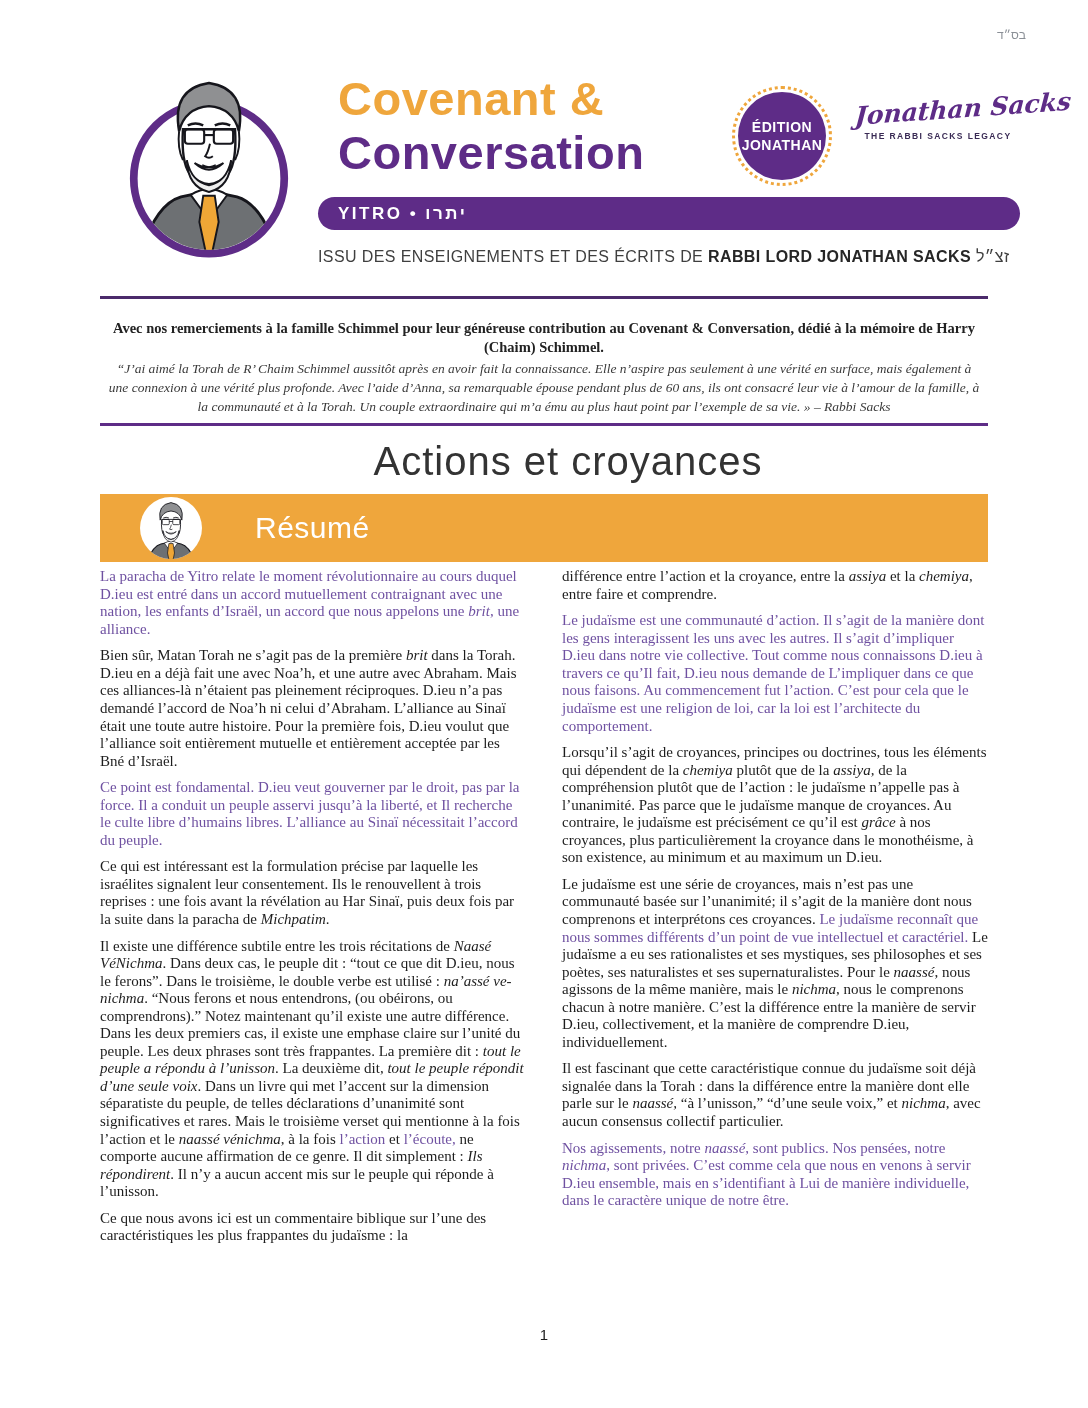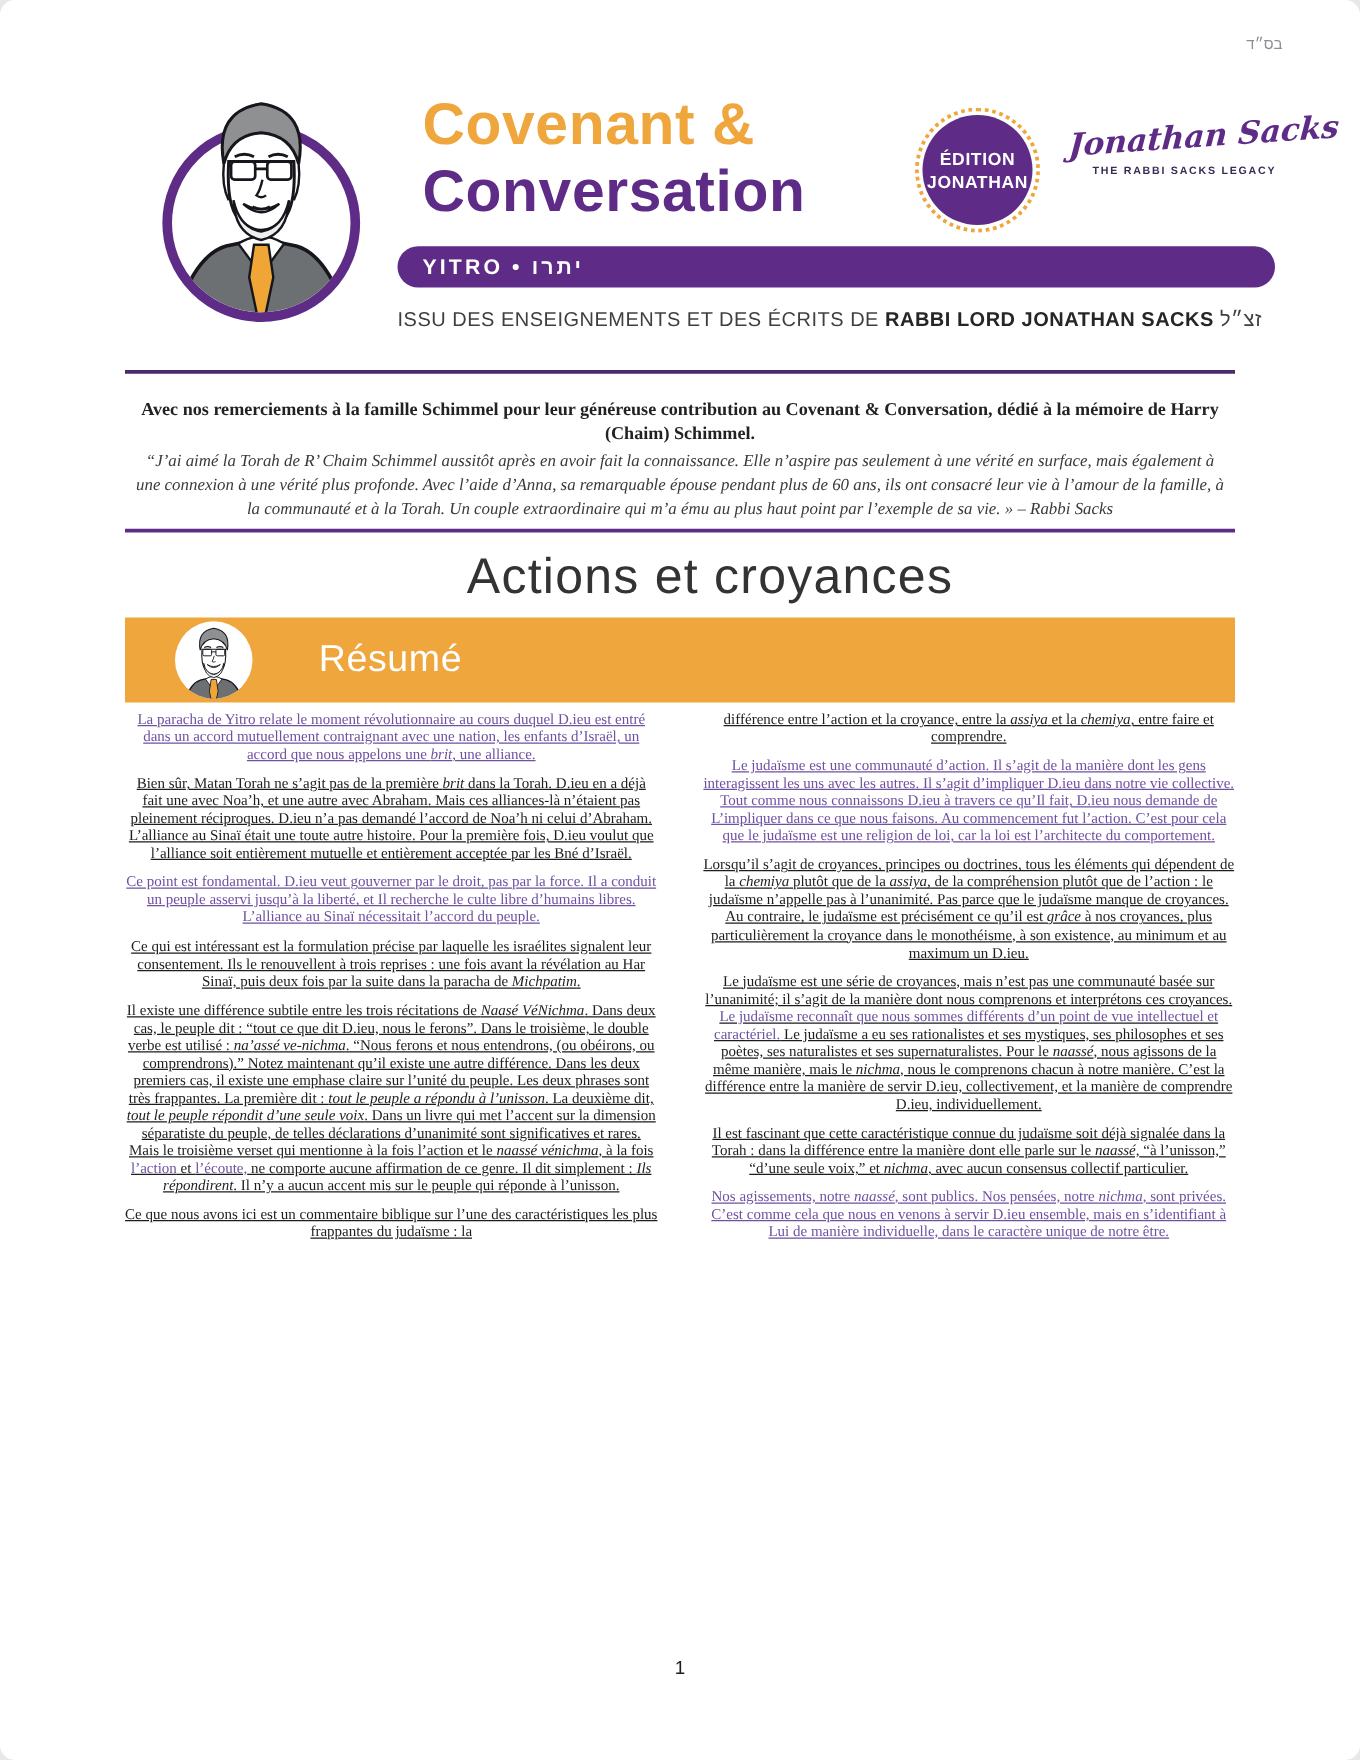--- a/index.html
+++ b/index.html
@@ -8,35 +8,35 @@
     --body-purple:#6F51A1;
     --link-purple:#5B2D82;
     --text-dark:#1D1D1D;
     --muted-gray:#8A8F96;
   }
   *{box-sizing:border-box;margin:0;padding:0;}
   html,body{background:#e8e8e8;}
   .page{
     width:1088px;height:1408px;position:relative;background:#fff;
     margin:0 auto;overflow:hidden;
-    font-family:"Liberation Serif", serif;color:var(--text-dark);border-radius:12px;
+    font-family:"Liberation Serif", serif;color:var(--text-dark);
   }
   .bsd{position:absolute;top:28px;right:62px;font:12px "Liberation Sans", sans-serif;color:var(--muted-gray);}
 
   
   .masthead{position:absolute;left:0;top:0;width:100%;height:296px;margin-left:35px;}
   .portrait-large{position:absolute;left:92px;top:66px;width:164px;height:196px;}
   .brand{position:absolute;left:303px;top:72px;font-family:"Liberation Sans", sans-serif;font-weight:700;line-height:1.14;letter-spacing:0.5px;}
   .brand-line1{font-size:47px;color:var(--brand-orange);}
   .brand-line2{font-size:47px;color:var(--brand-purple);}
   .badge{position:absolute;left:697px;top:86px;width:100px;height:100px;border:3px dotted var(--brand-orange);border-radius:50%;padding:3px;}
   .badge-inner{width:100%;height:100%;border-radius:50%;background:var(--brand-purple);display:flex;flex-direction:column;align-items:center;justify-content:center;color:#fff;font:700 14px "Liberation Sans", sans-serif;letter-spacing:0.5px;line-height:1.3;text-align:center;}
   .legacy{position:absolute;left:820px;top:96px;width:166px;text-align:center;}
   .signature{font-family:"DejaVu Serif", serif;font-style:italic;font-weight:700;font-size:25px;color:var(--brand-purple);transform:rotate(-4deg) skewX(-8deg);white-space:nowrap;}
-  .legacy-caption{margin-top:6px;font:700 8.5px "Liberation Sans", sans-serif;letter-spacing:1.4px;color:#3A2B55;text-align:right;}
+  .legacy-caption{margin-top:6px;font:700 8.5px "Liberation Sans", sans-serif;letter-spacing:1.4px;color:#3A2B55;}
   .parsha-pill{position:absolute;left:283px;top:197px;width:702px;height:33px;background:var(--brand-purple);border-radius:20px;display:flex;align-items:center;padding-left:20px;color:#fff;font:700 17px "Liberation Sans", sans-serif;letter-spacing:2.5px;}
   .byline{position:absolute;left:283px;top:248px;font:16px "Liberation Sans", sans-serif;color:#3F3F3F;letter-spacing:0.4px;}
   .byline .b{font-weight:700;color:#262626;}
 
   
   .dedication{margin:296px 100px 0;border-top:3px solid #4B2A6B;border-bottom:3px solid var(--brand-purple);padding:20px 8px 7px;text-align:center;}
   .ded-bold{font-weight:700;font-size:14.5px;color:#222;line-height:1.3;margin-bottom:2px;}
   .ded-quote{font-style:italic;font-size:13.5px;color:#3A3A3A;line-height:1.42;}
 
   
@@ -47,21 +47,21 @@
   .summary-heading{margin-left:53px;font:500 30px "Liberation Sans", sans-serif;color:#fff;letter-spacing:0.5px;}
 
   .summary-note{margin:10px 100px 0;font:13.5px "Liberation Sans", sans-serif;color:#2E2E2E;line-height:1.5;}
   .bullet{color:var(--brand-purple);font-size:10px;margin-right:10px;vertical-align:2px;}
   .link{font-weight:700;color:var(--link-purple);text-decoration:underline;cursor:pointer;word-break:break-word;}
   .after{color:#2E2E2E;}
 
   
   .columns{margin:6px 100px 0;display:flex;gap:36px;}
   .col{flex:1;min-width:0;}
-  .para{font-size:12px;line-height:1.17;margin-bottom:9px;color:var(--text-dark);text-align:center;text-decoration:underline;}
+  .para{font-size:15px;line-height:1.17;margin-bottom:9px;color:var(--text-dark);text-align:left;}
   .para.purple{color:var(--body-purple);}
   .it{font-style:italic;}
   .pi{color:var(--body-purple);}
 
   .page-number{position:absolute;left:0;right:0;top:1326px;text-align:center;font:15px "Liberation Sans", sans-serif;color:#1D1D1D;}
 </style>
 </head>
 <body>
 
 <div class="page">

